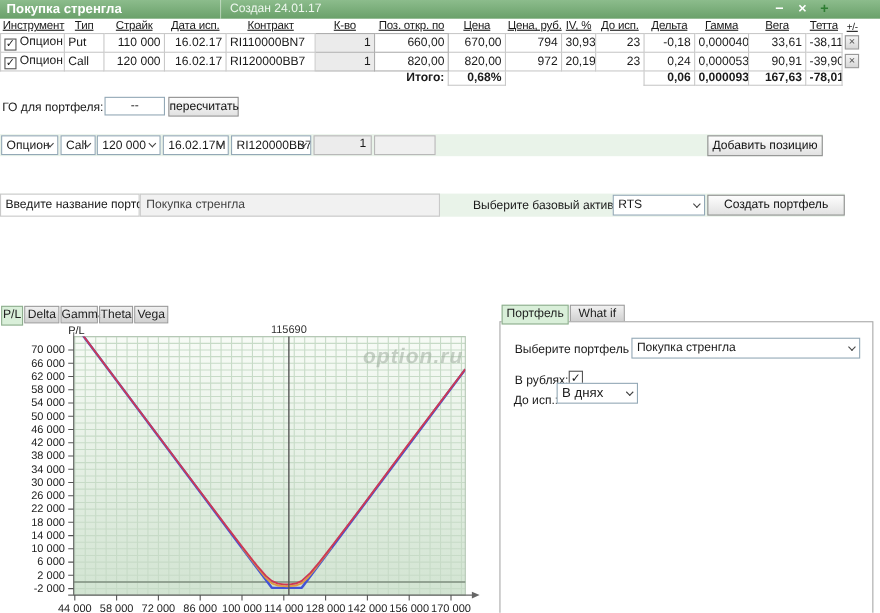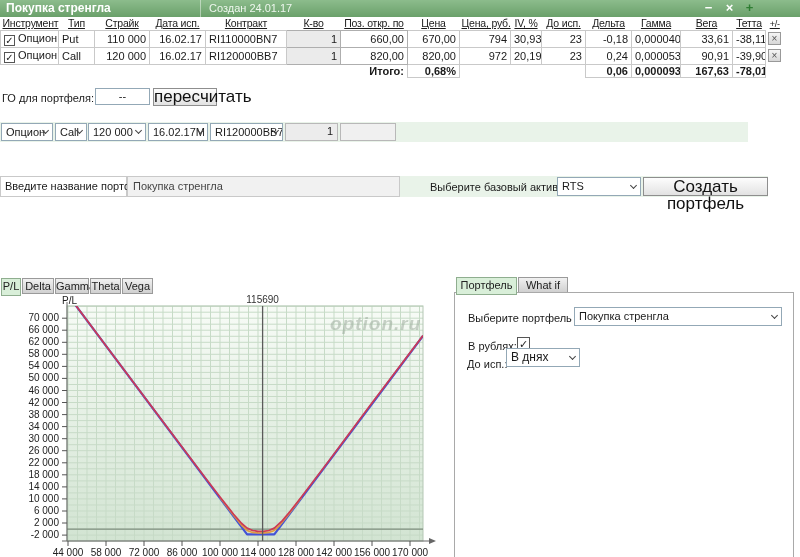--- a/index.html
+++ b/index.html
@@ -29,21 +29,21 @@
   tr.totals td { height:13px; }
   .bold { font-weight:bold; }
   .cb { display:inline-block; width:11px; height:11px; border:1px solid #555; background:#fff;
     font-size:10px; line-height:10px; text-align:center; vertical-align:-2px; margin-right:3px; }
   .xbtn { width:13px; height:13px; border:1px solid #999; background:linear-gradient(#f5f5f5,#d7d7d7);
     color:#555; font-size:10px; line-height:11px; text-align:center; }
 
   
   .lbl { position:absolute; white-space:nowrap; }
   .btn { position:absolute; border:1px solid #8e8e8e; background:linear-gradient(#fdfdfd,#e2e2e2);
-    font-size:17px; text-align:center; color:#111; }
+    font-size:11px; text-align:center; color:#111; }
   .inputbox { position:absolute; background:#fff; border:1px solid #93a8b6; text-align:center; }
   .sel { position:absolute; background:#fff; border:1px solid #93a8b6; font-size:11px;
     padding:0 14px 0 4px; white-space:nowrap; overflow:hidden; }
   .sel::after { content:''; position:absolute; right:4px; top:50%; margin-top:-4px; width:4px; height:4px;
     border-right:1.4px solid #444; border-bottom:1.4px solid #444; transform:rotate(45deg); }
   .strip { position:absolute; background:#e9f3e9; }
   .h { position:absolute; font-size:15px; font-weight:bold; color:#1c1c1c; }
   .graybox { position:absolute; border:1px solid #b8b8b8; background:#f0f0f0; }
 
   
@@ -172,20 +172,21 @@
   <div class="btn" style="left:153px;top:88px;width:64px;height:18px;line-height:16px">пересчитать</div>
 
   <div class="strip" style="left:0;top:122px;width:748px;height:20px"></div>
   <div class="sel" style="left:1px;top:123px;width:52px;height:18px;line-height:16px">Опцион</div>
   <div class="sel" style="left:55px;top:123px;width:32px;height:18px;line-height:16px">Call</div>
   <div class="sel" style="left:88px;top:123px;width:58px;height:18px;line-height:16px">120 000</div>
   <div class="sel" style="left:148px;top:123px;width:60px;height:18px;line-height:16px">16.02.17M</div>
   <div class="sel" style="left:210px;top:123px;width:73px;height:18px;line-height:16px">RI120000BB7</div>
   <div class="graybox" style="left:285px;top:123px;width:53px;height:18px;background:#ececec;text-align:right;padding:1px 4px 0 0">1</div>
   <div class="graybox" style="left:340px;top:123px;width:56px;height:18px"></div>
+  <div class="btn" style="left:643px;top:123px;width:105px;height:19px;line-height:17px">Добавить позицию</div>
 
   <div class="strip" style="left:0;top:176px;width:768px;height:21px"></div>
   <div class="lbl" style="left:0;top:176px;width:127px;height:21px;background:#fff;border:1px solid #c9c9c9;padding:3px 0 0 4px">Введите название портфеля</div>
   <div class="lbl" style="left:127px;top:176px;width:273px;height:21px;background:#f1f1f1;border:1px solid #c9c9c9;color:#444;padding:3px 0 0 5px">Покупка стренгла</div>
   <span class="lbl" style="left:430px;top:181px;width:123px;text-align:right">Выберите базовый актив</span>
   <div class="sel" style="left:557px;top:177px;width:84px;height:19px;line-height:17px">RTS</div>
   <div class="btn" style="left:643px;top:177px;width:125px;height:19px;line-height:17px">Создать портфель</div>
 
 
   <div class="ctab active" style="left:1px;top:278px;width:20px">P/L</div>

